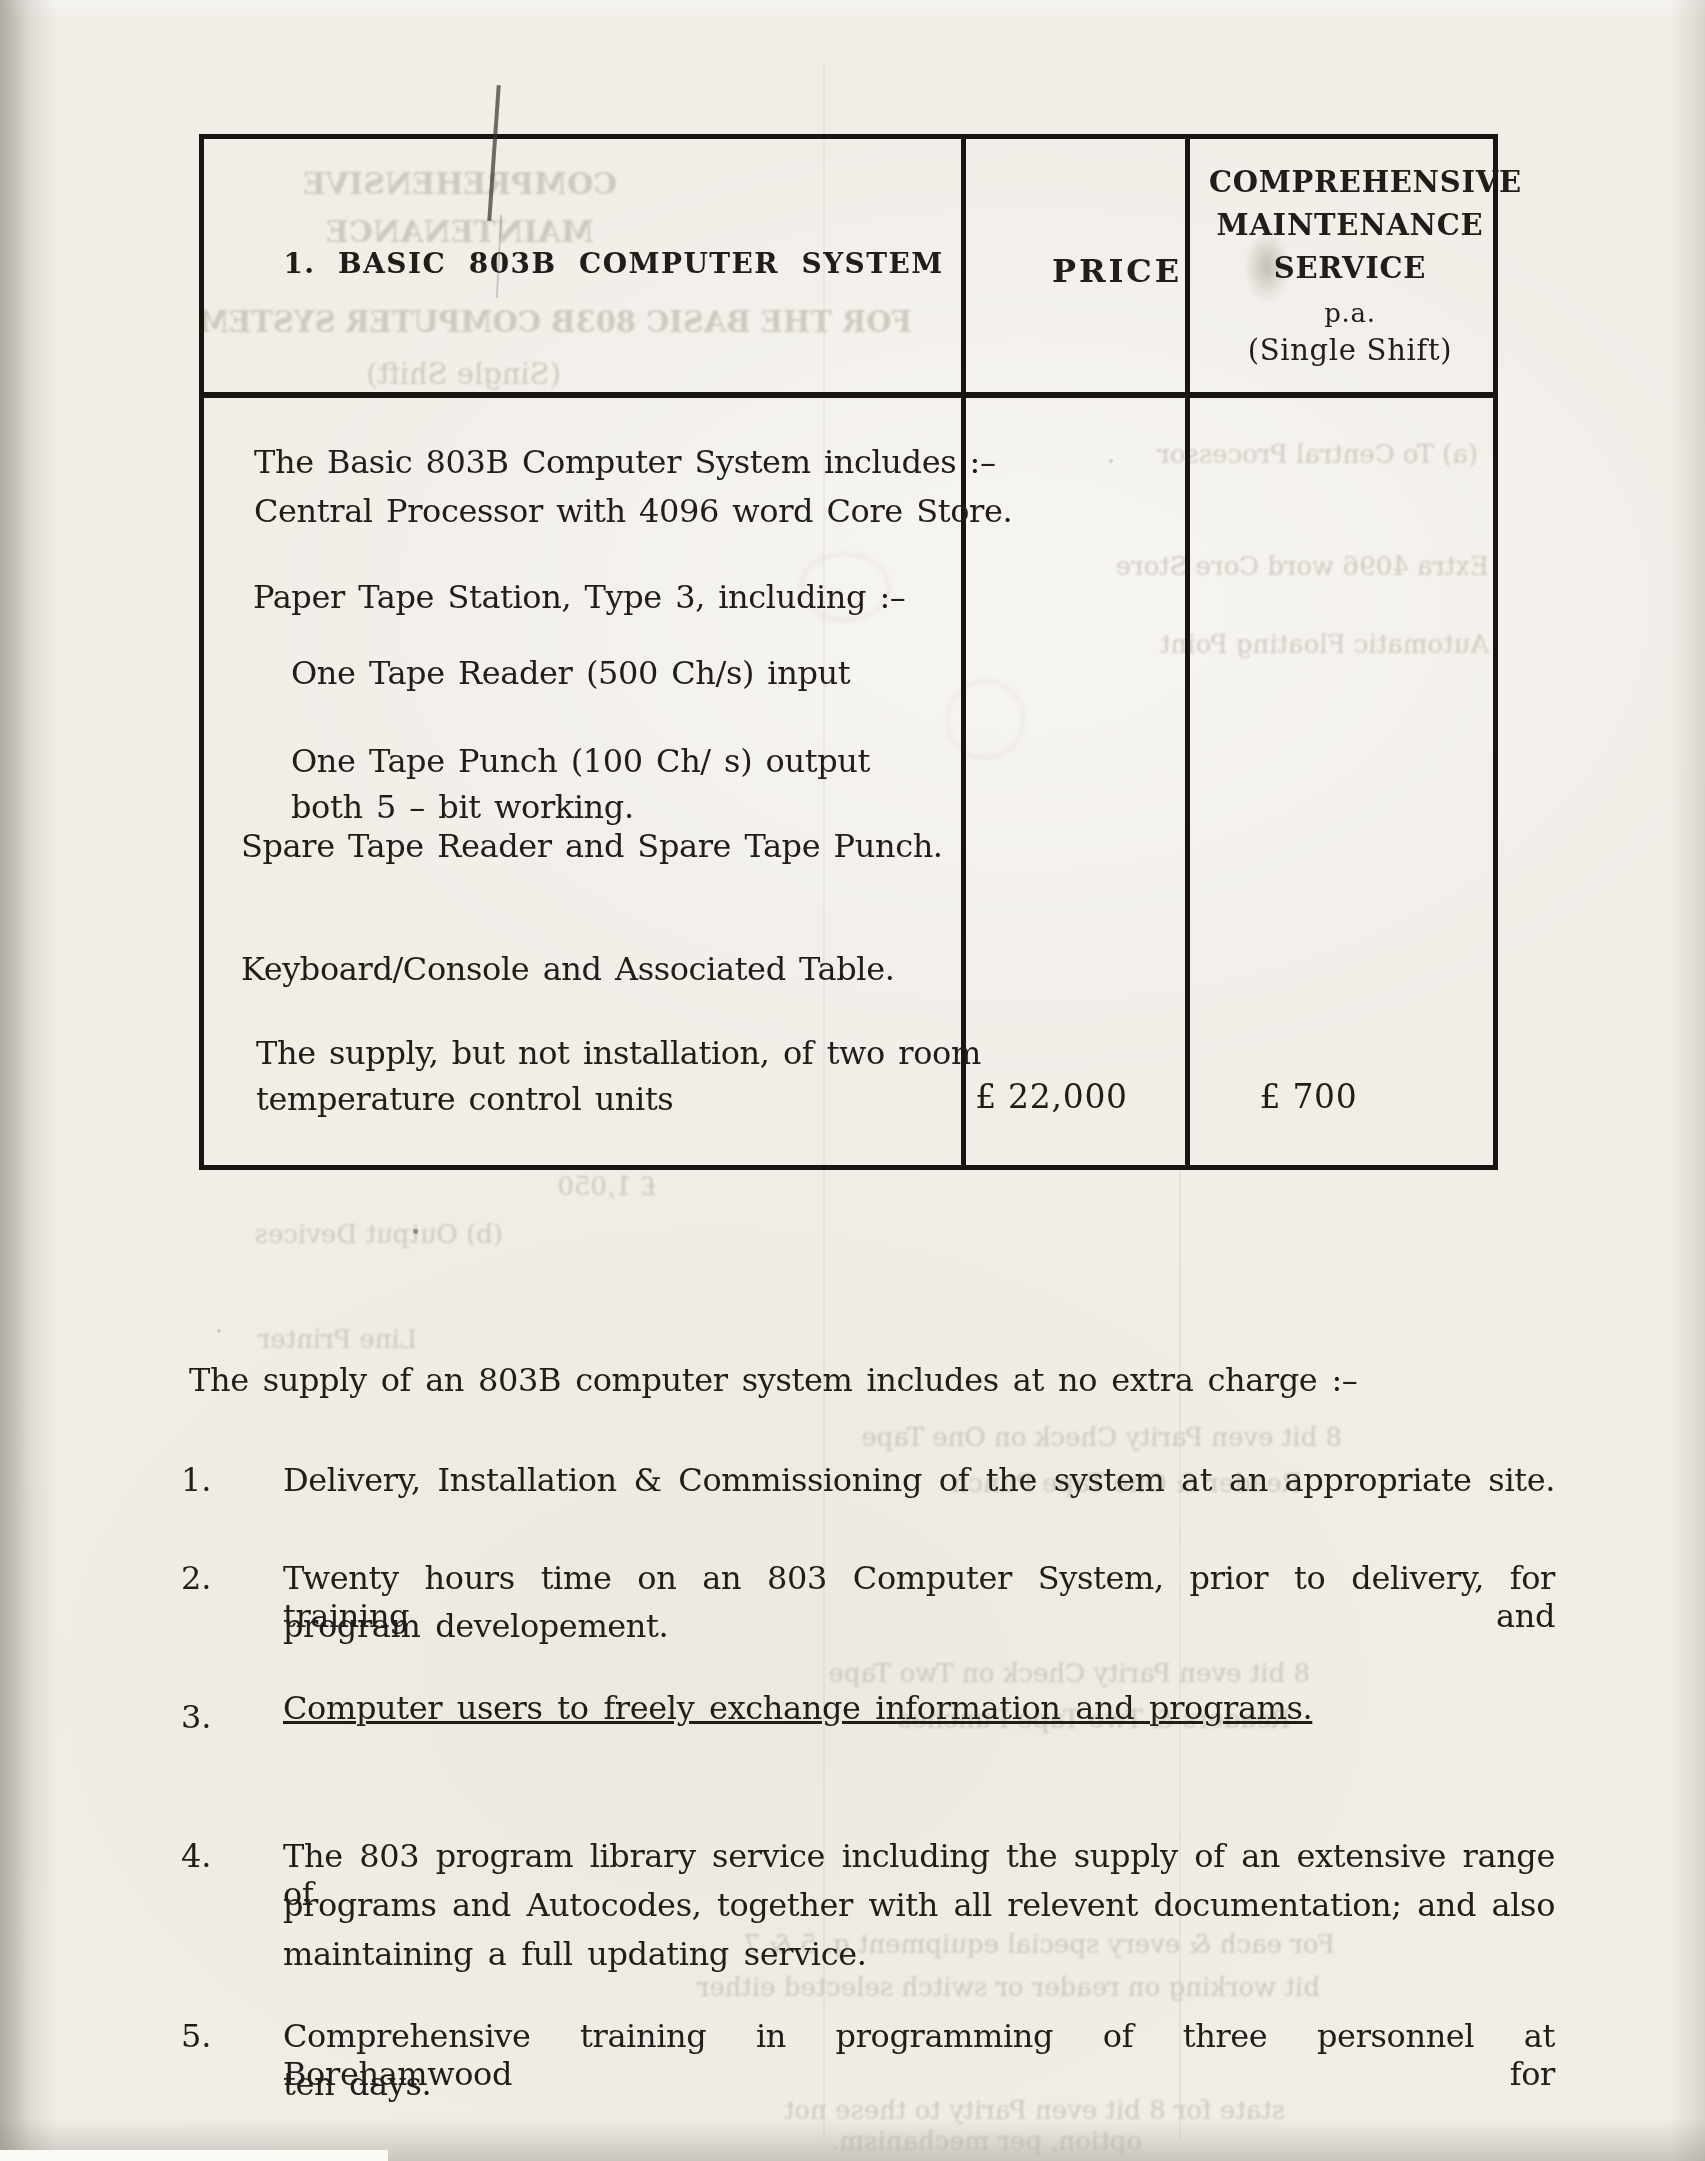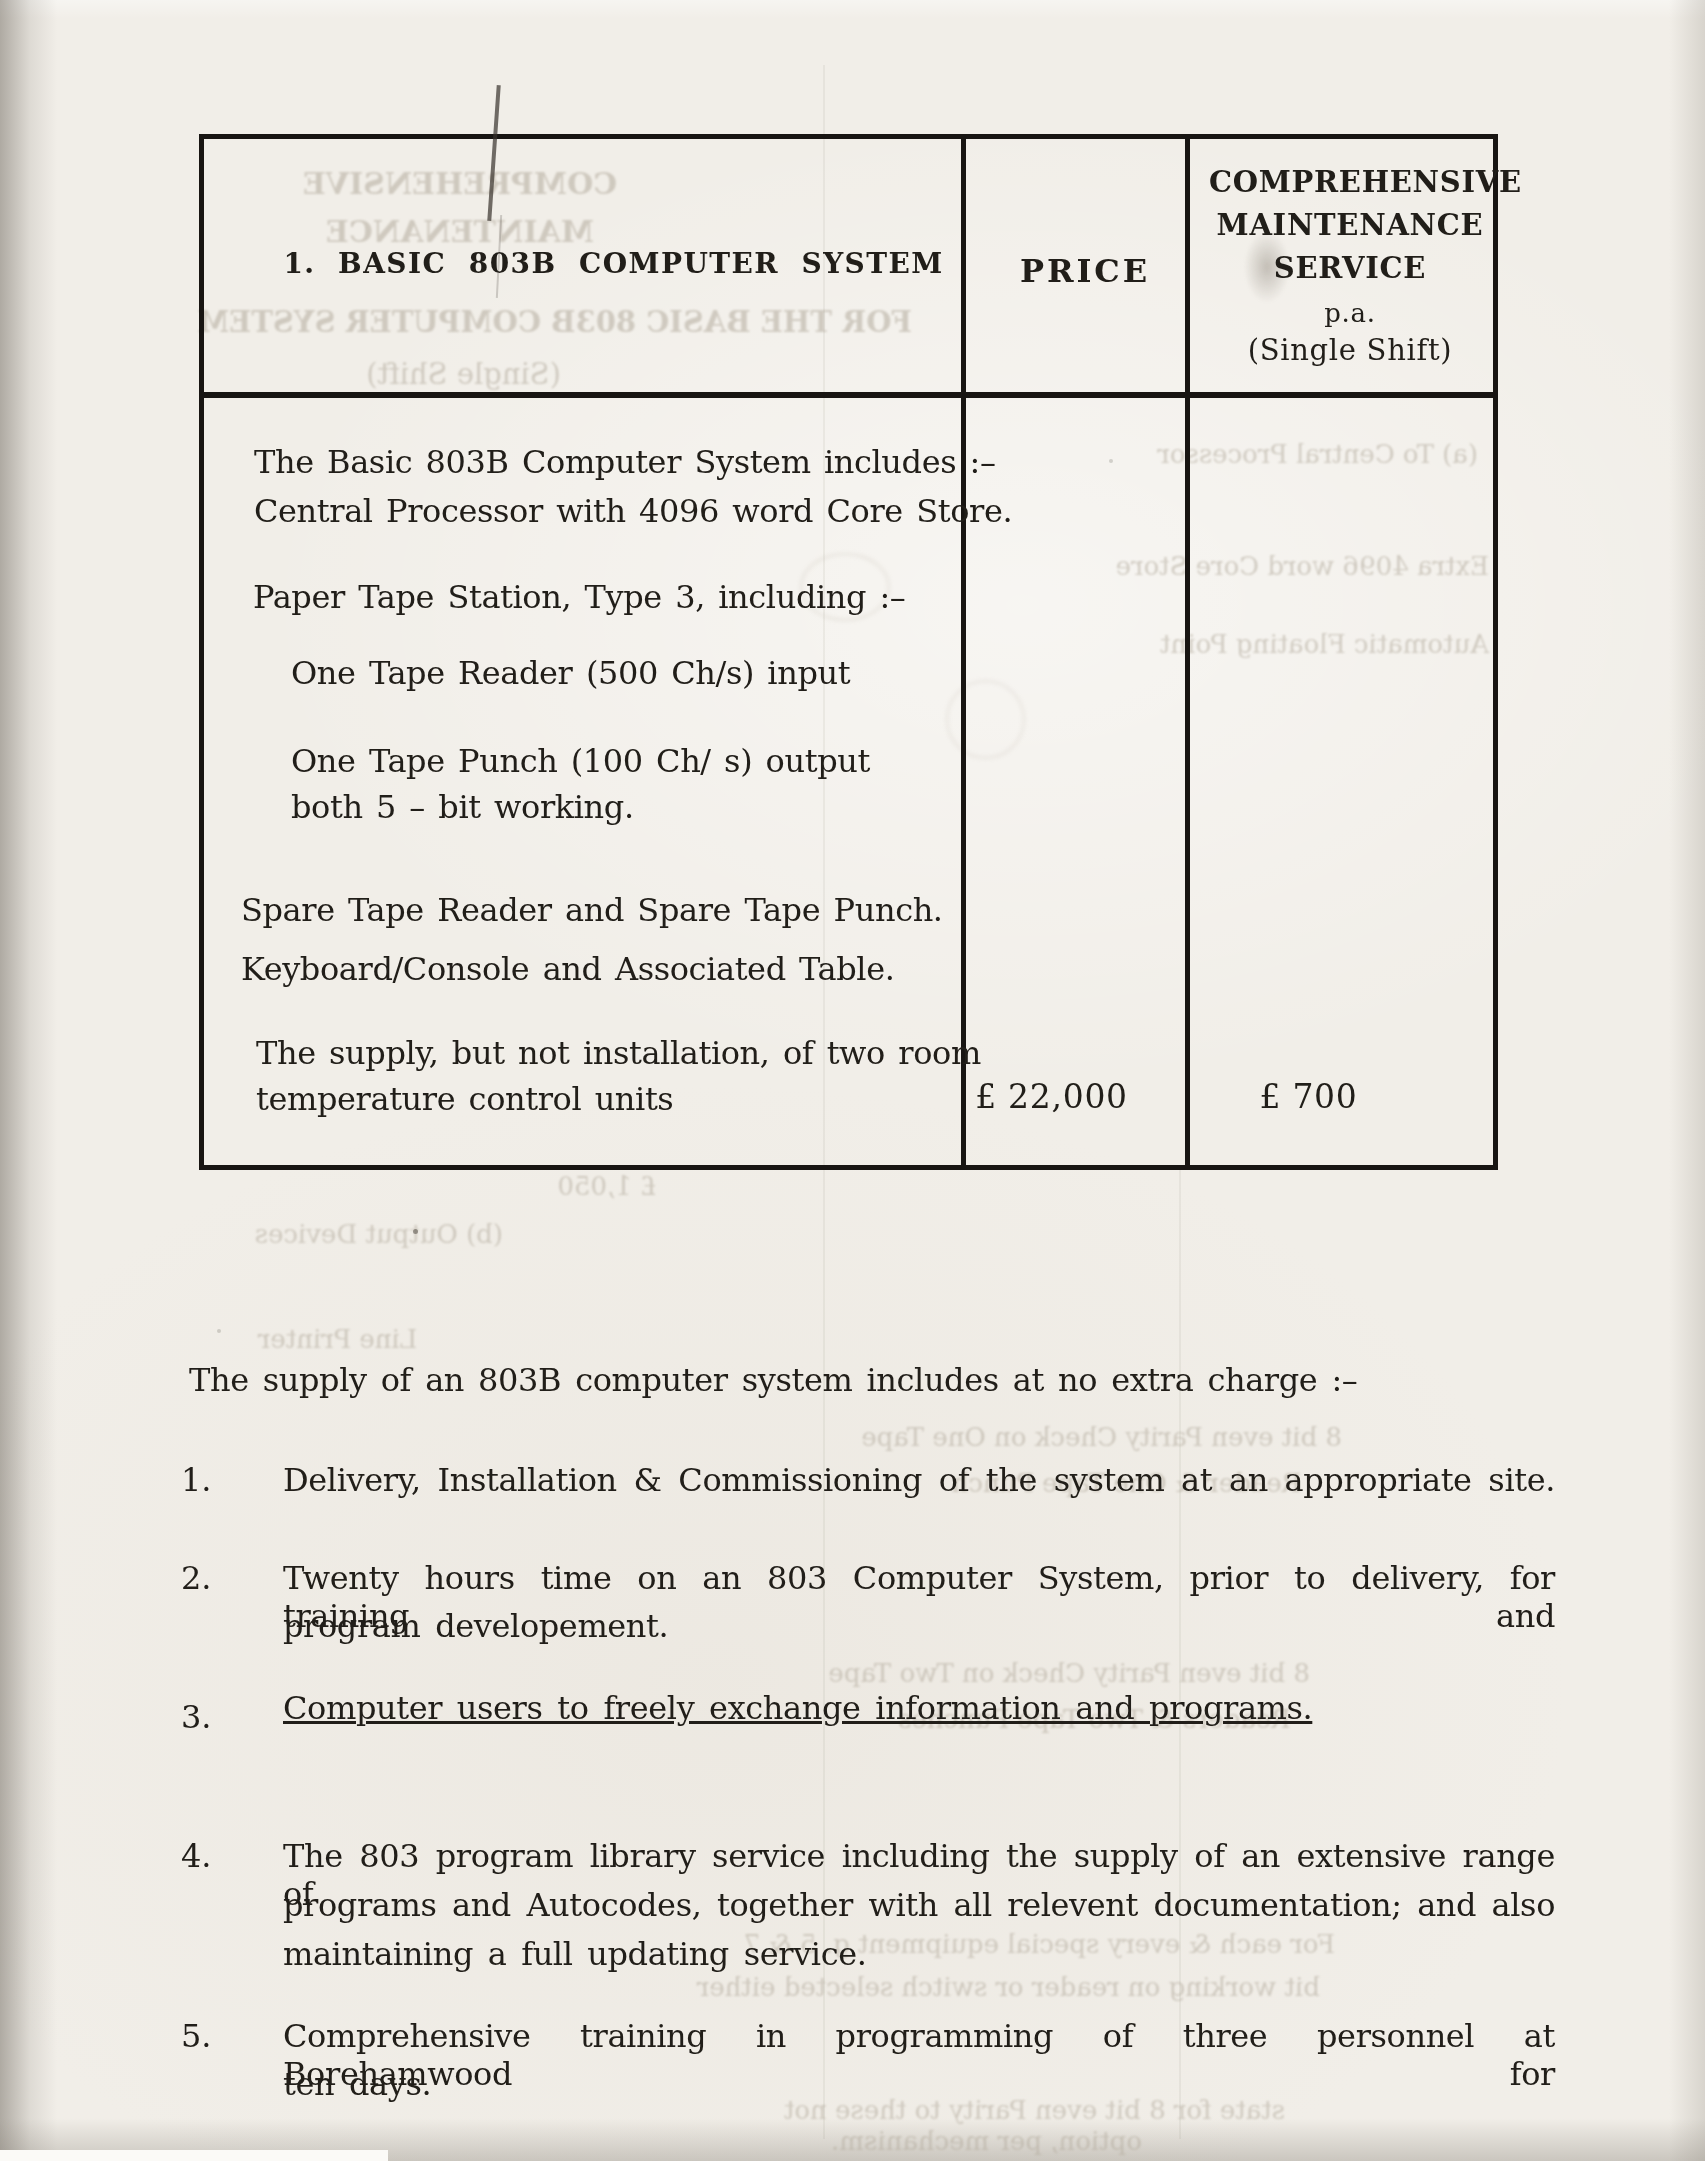--- a/index.html
+++ b/index.html
@@ -112,21 +112,21 @@
   <div class="speck" style="left:413px; top:1229px; width:5px; height:5px;"></div>
   <div class="speck" style="left:1109px; top:459px; width:4.3px; height:4.3px; opacity:.4;"></div>
   <div class="speck" style="left:217px; top:1329px; width:4.3px; height:4.3px; opacity:.4;"></div>
 
   <div class="tbl">
     <div class="vline" style="left:757px;"></div>
     <div class="vline" style="left:981px;"></div>
     <div class="hline" style="top:253px;"></div>
 
     <div class="cellhead h-item" style="left:43px; top:108px; width:714px;">1. BASIC 803B COMPUTER SYSTEM</div>
-    <div class="cellhead h-price" style="left:762px; top:113px; width:219px;">PRICE</div>
+    <div class="cellhead h-price" style="left:794px; top:113px; width:219px;">PRICE</div>
     <div class="cellhead h-maint" style="left:986px; top:21.5px; width:301px;">
       <div>COMPREHENSIVE</div>
       <div>MAINTENANCE</div>
       <div>SERVICE</div>
       <div class="sub">p.a.</div>
       <div class="note">(Single Shift)</div>
     </div>
 
     <div class="bodytext" style="left:50px; top:299px;">
       <div>The Basic 803B Computer System includes :–</div>
@@ -135,21 +135,21 @@
     <div class="bodytext" style="left:49px; top:434px;">
       <div>Paper Tape Station, Type 3, including :–</div>
     </div>
     <div class="bodytext" style="left:87px; top:510px;">
       <div>One Tape Reader (500 Ch/s) input</div>
     </div>
     <div class="bodytext tight" style="left:87px; top:599px;">
       <div>One Tape Punch (100 Ch/ s) output</div>
       <div>both 5 – bit working.</div>
     </div>
-    <div class="bodytext" style="left:37px; top:747px;">
+    <div class="bodytext" style="left:37px; top:683px;">
       <div>Spare Tape Reader and Spare Tape Punch.</div>
     </div>
     <div class="bodytext" style="left:37px; top:806px;">
       <div>Keyboard/Console and Associated Table.</div>
     </div>
     <div class="bodytext tight" style="left:52px; top:891px;">
       <div>The supply, but not installation, of two room</div>
       <div>temperature control units</div>
     </div>
 

